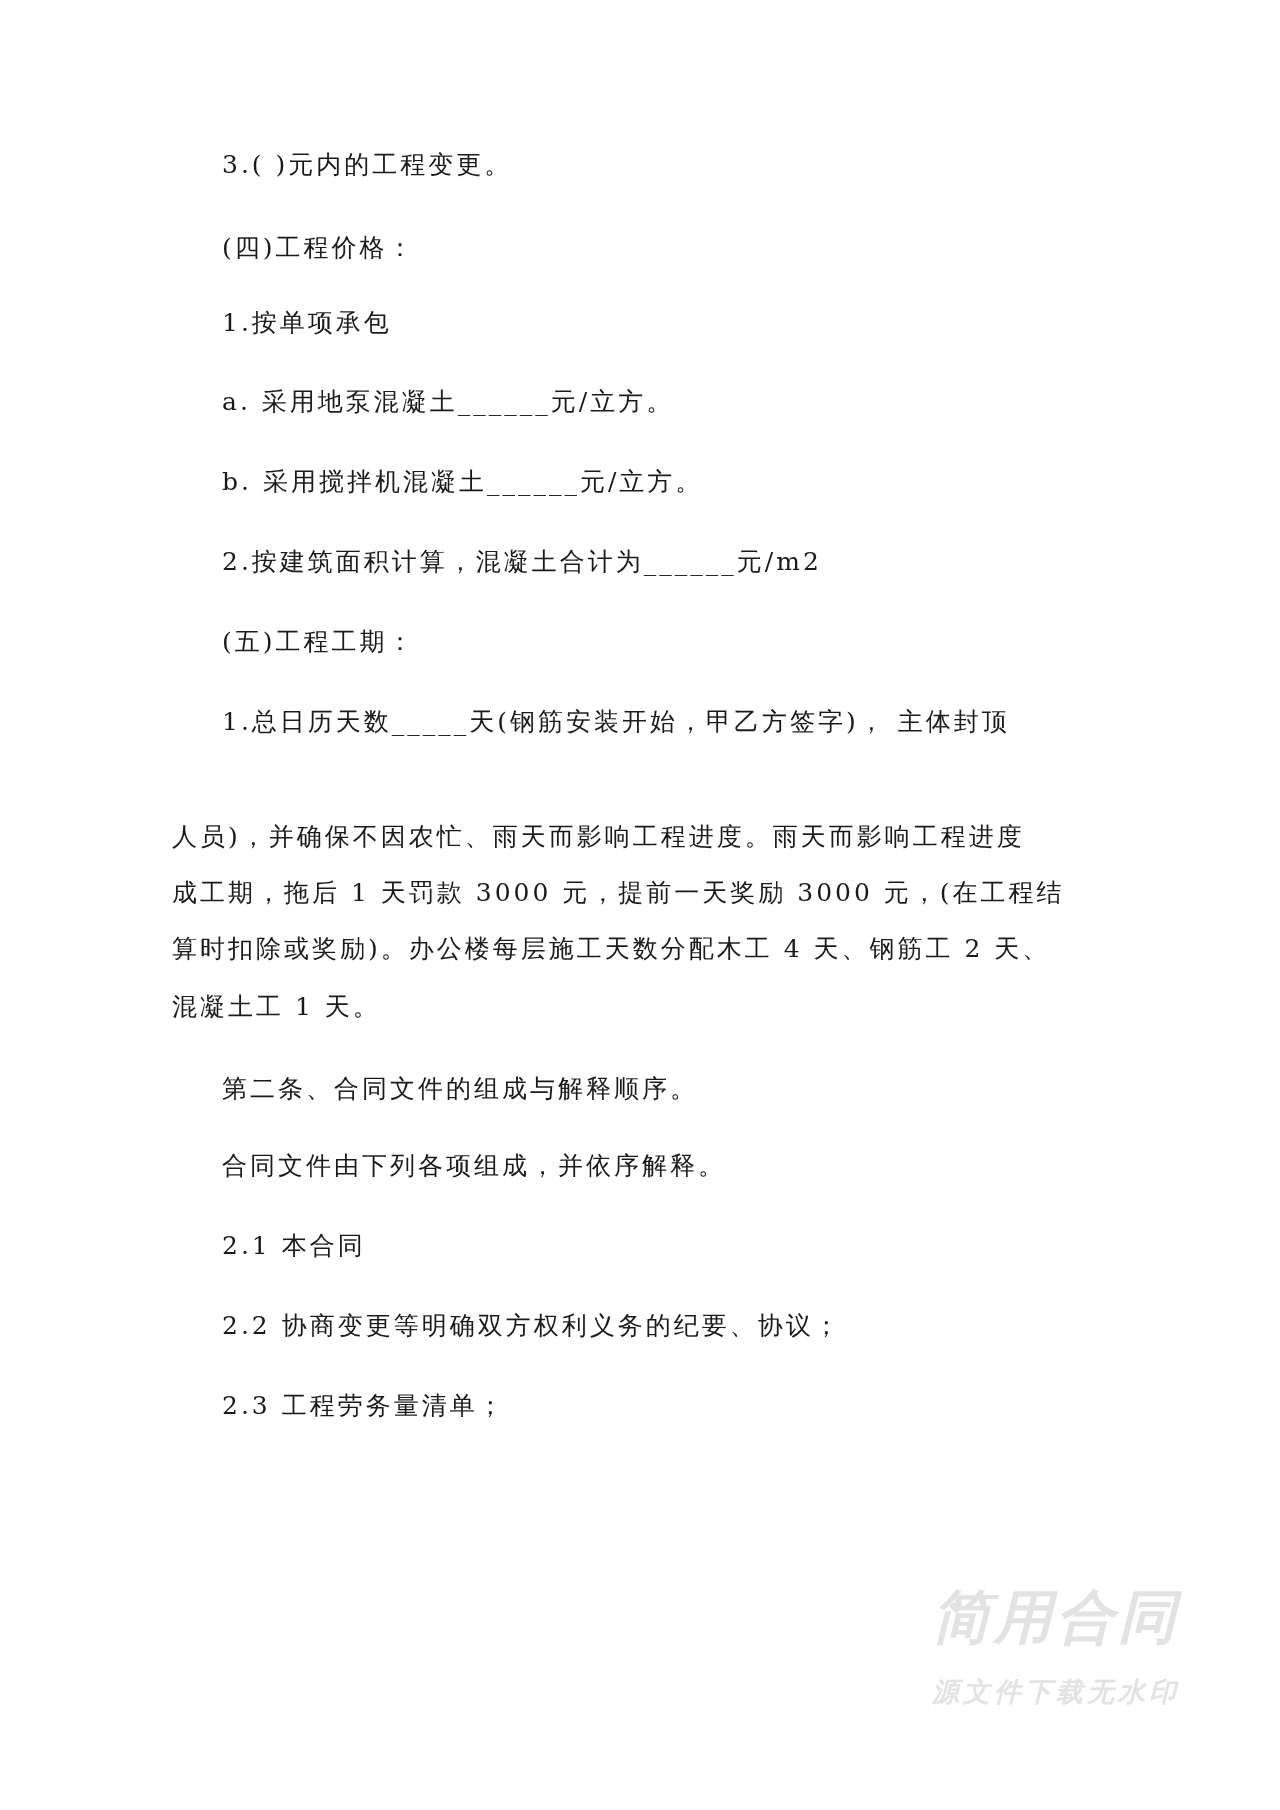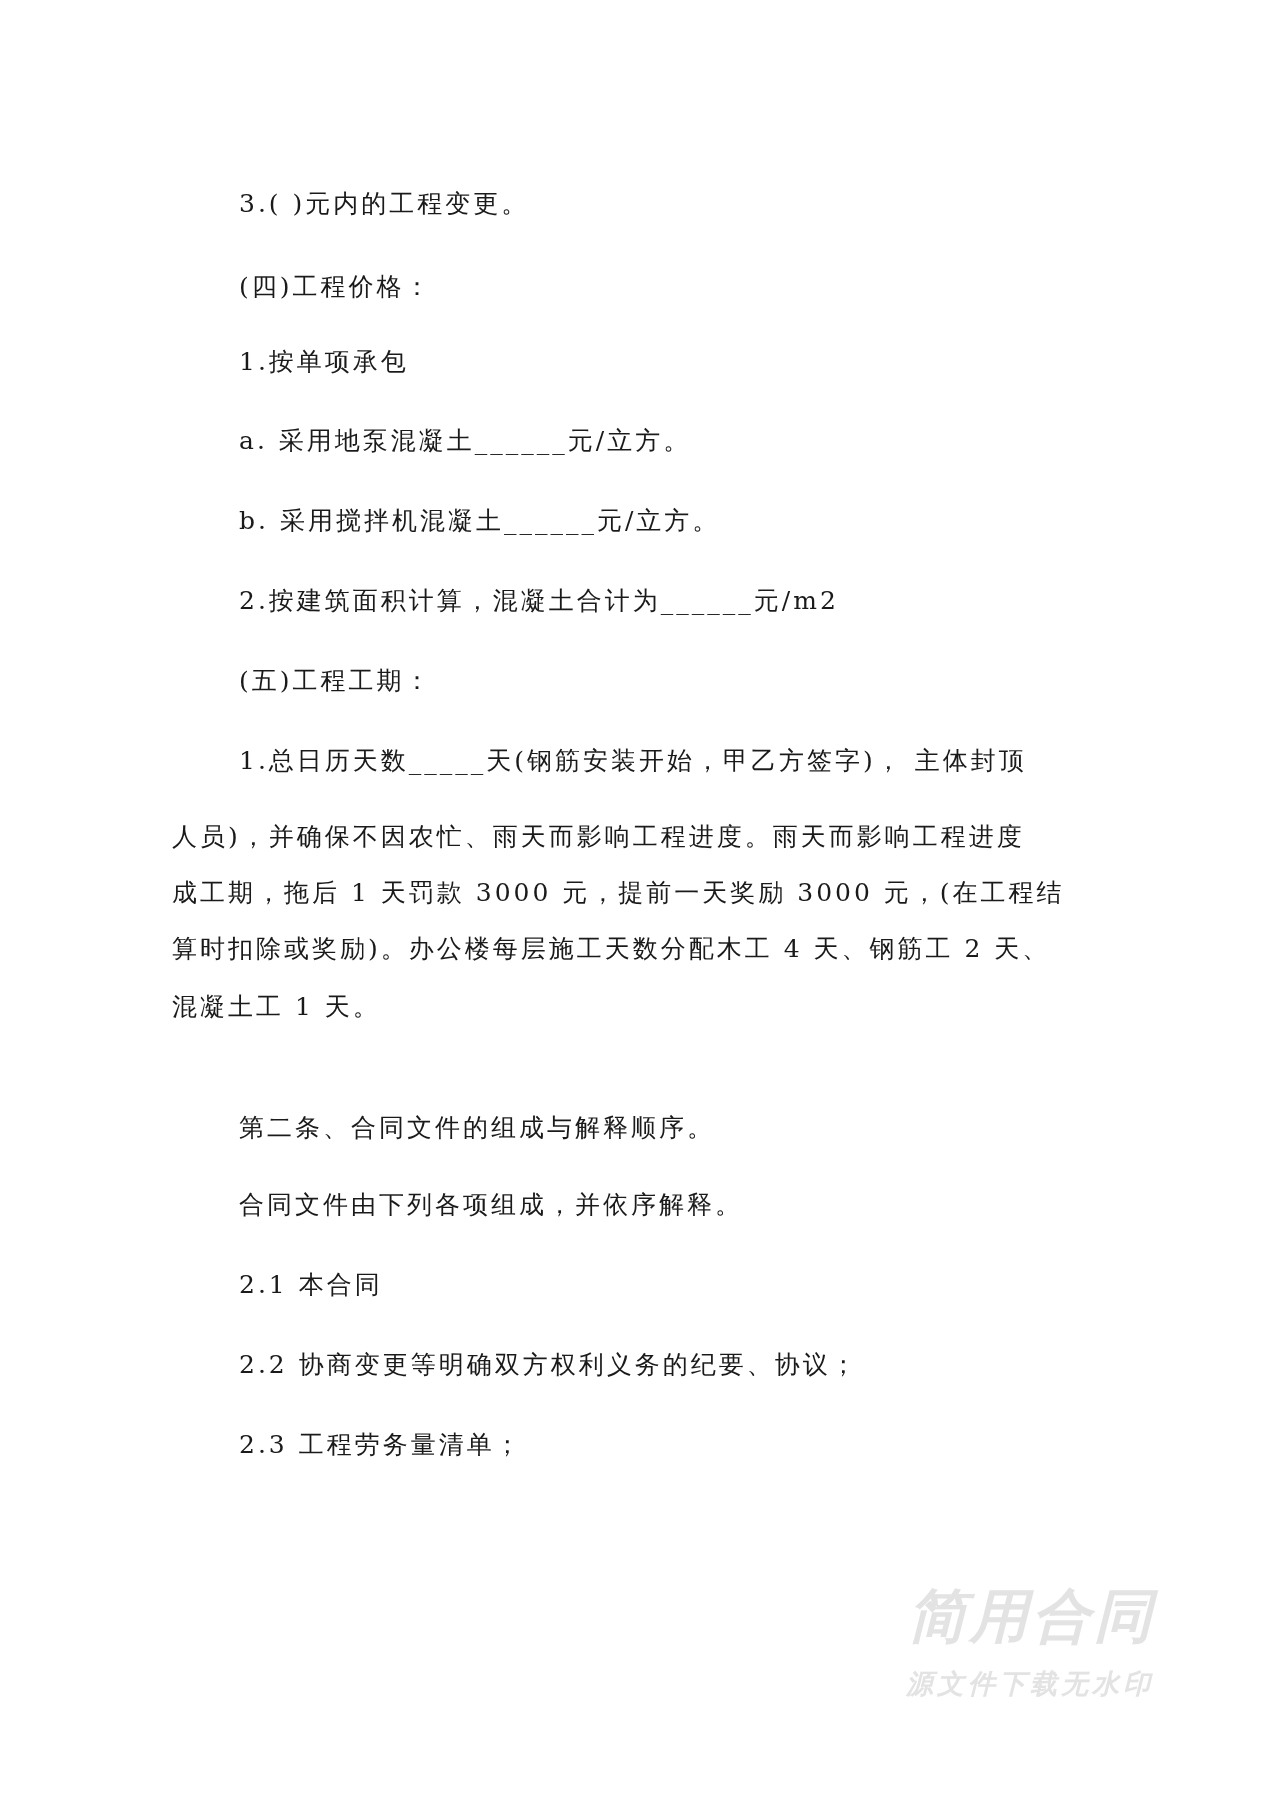--- a/index.html
+++ b/index.html
@@ -23,45 +23,45 @@
       height: 1810px;
       background: #ffffff;
     }
     .line {
       position: absolute;
       font-size: 25px;
       line-height: 30px;
       white-space: nowrap;
       letter-spacing: 3px;
     }
-    .indent { left: 239px; margin-top: 39px; }
+    .indent { left: 222px; }
     .flush { left: 172px; }
     .watermark {
       position: absolute;
       left: 880px;
       top: 1585px;
       width: 300px;
-      text-align: center;
+      text-align: right;
       color: #e3e3e3;
-      font-family: Liberation Serif, serif;
+      font-family: Liberation Sans, sans-serif;
       font-style: italic;
       font-weight: bold;
       pointer-events: none;
     }
     .watermark .wm-title {
       font-size: 58px;
       line-height: 64px;
       letter-spacing: 4px;
       margin-left: 4px;
     }
     .watermark .wm-sub {
       font-size: 27px;
       line-height: 34px;
       letter-spacing: 4px;
-      margin-top: 18px;
+      margin-top: 26px;
     }
   </style>
 </head>
 <body>
 
 <div class="page">
   <div class="line indent" style="top:150px">3.( )元内的工程变更。</div>
   <div class="line indent" style="top:233px">(四)工程价格：</div>
   <div class="line indent" style="top:308px">1.按单项承包</div>
   <div class="line indent" style="top:387px">a. 采用地泵混凝土______元/立方。</div>

